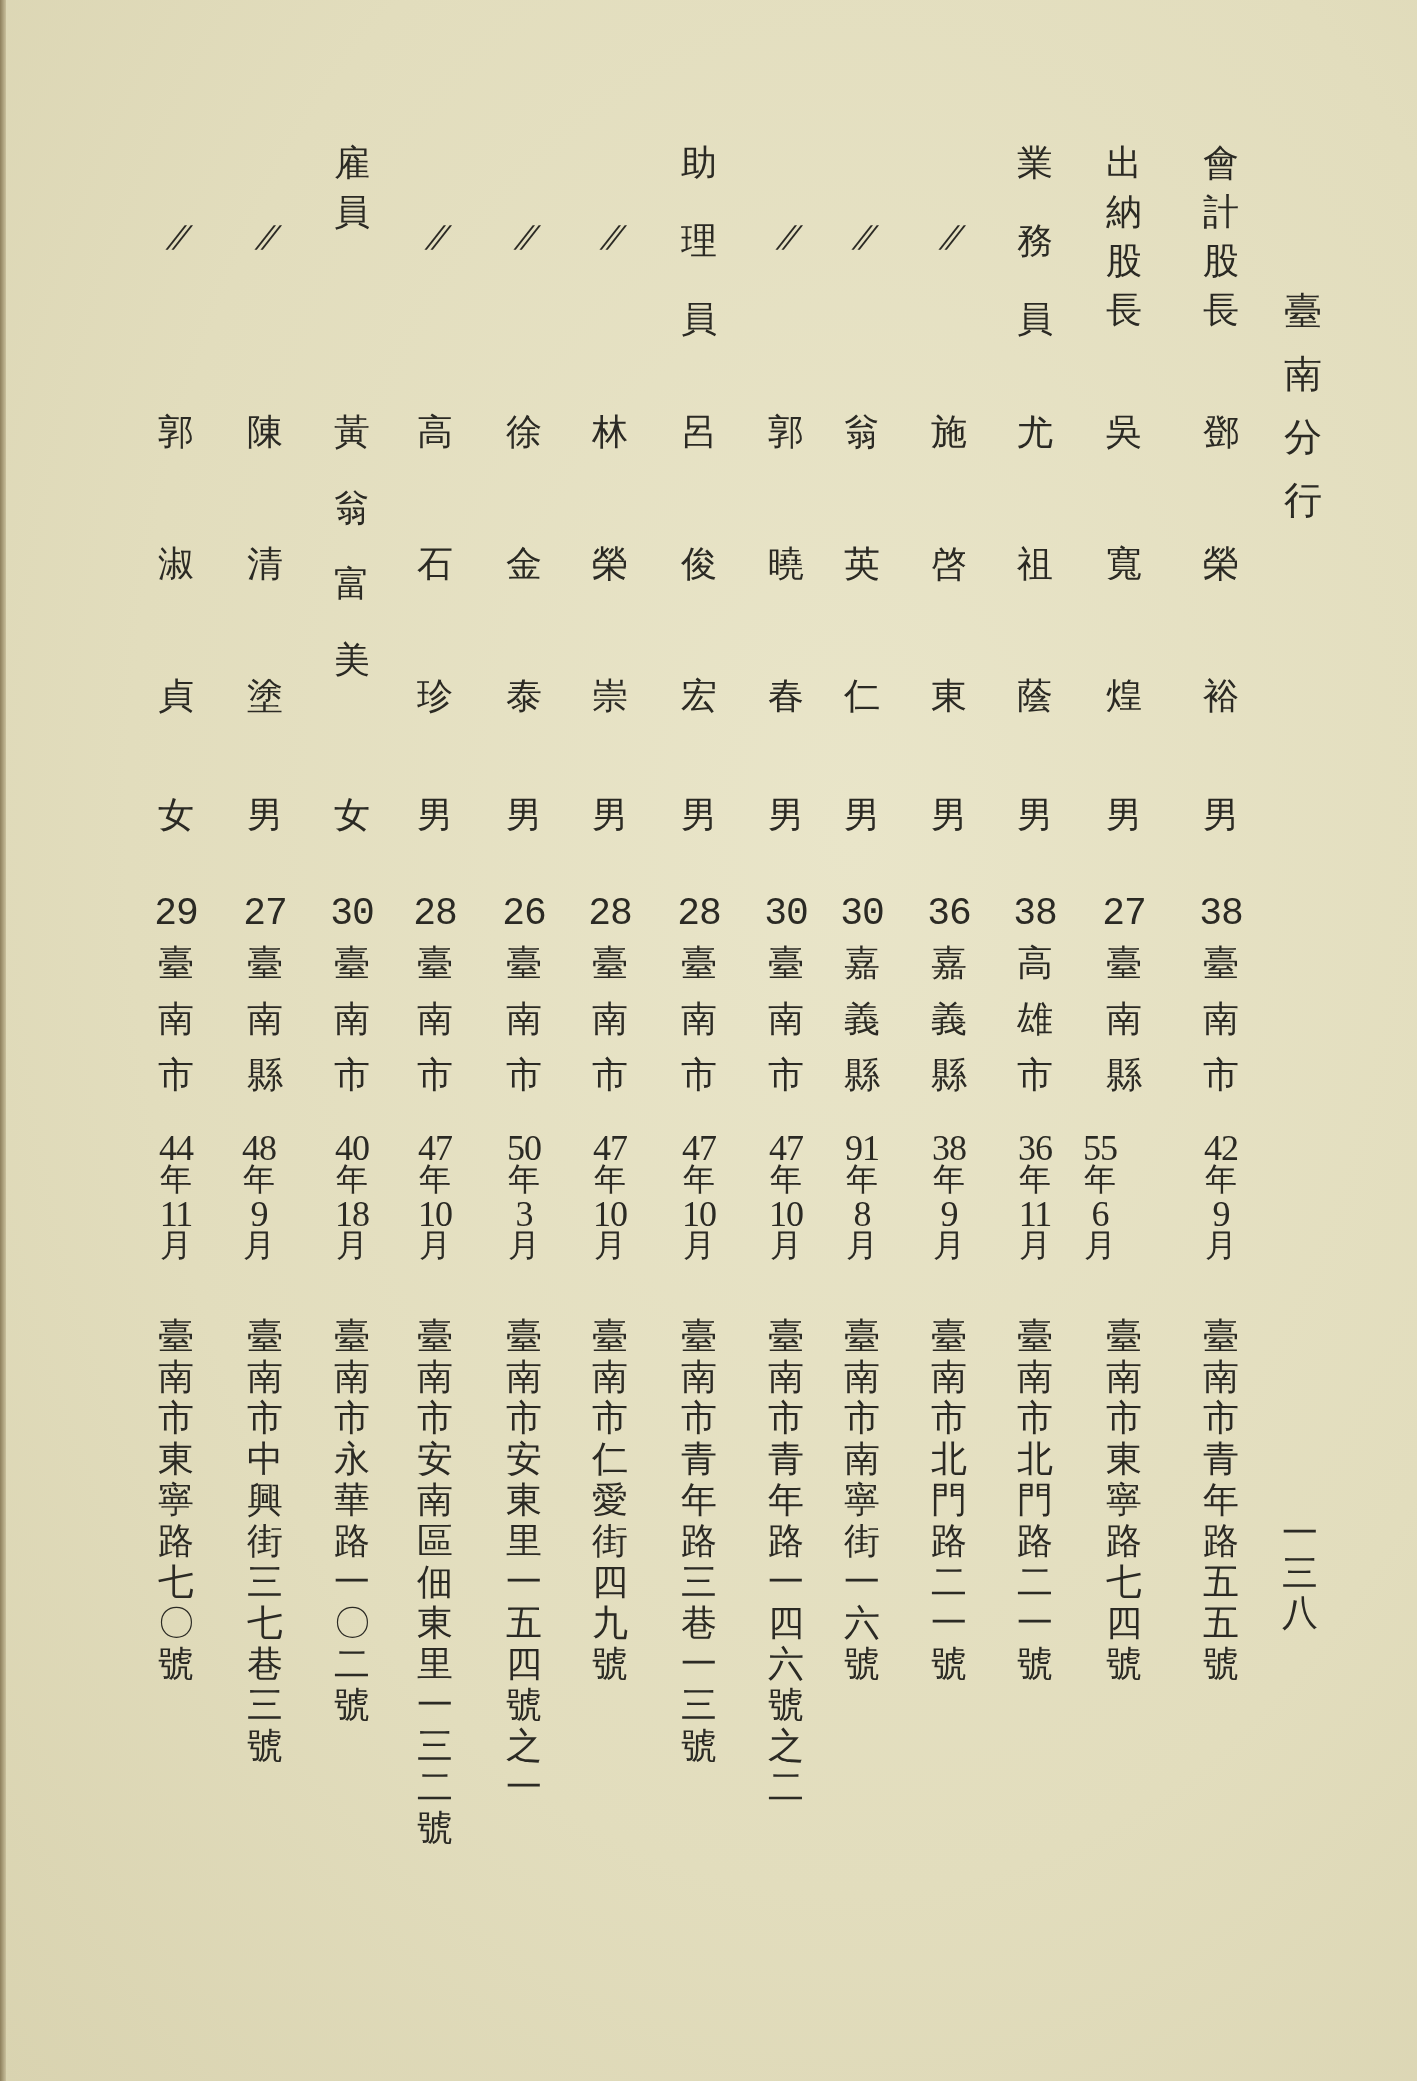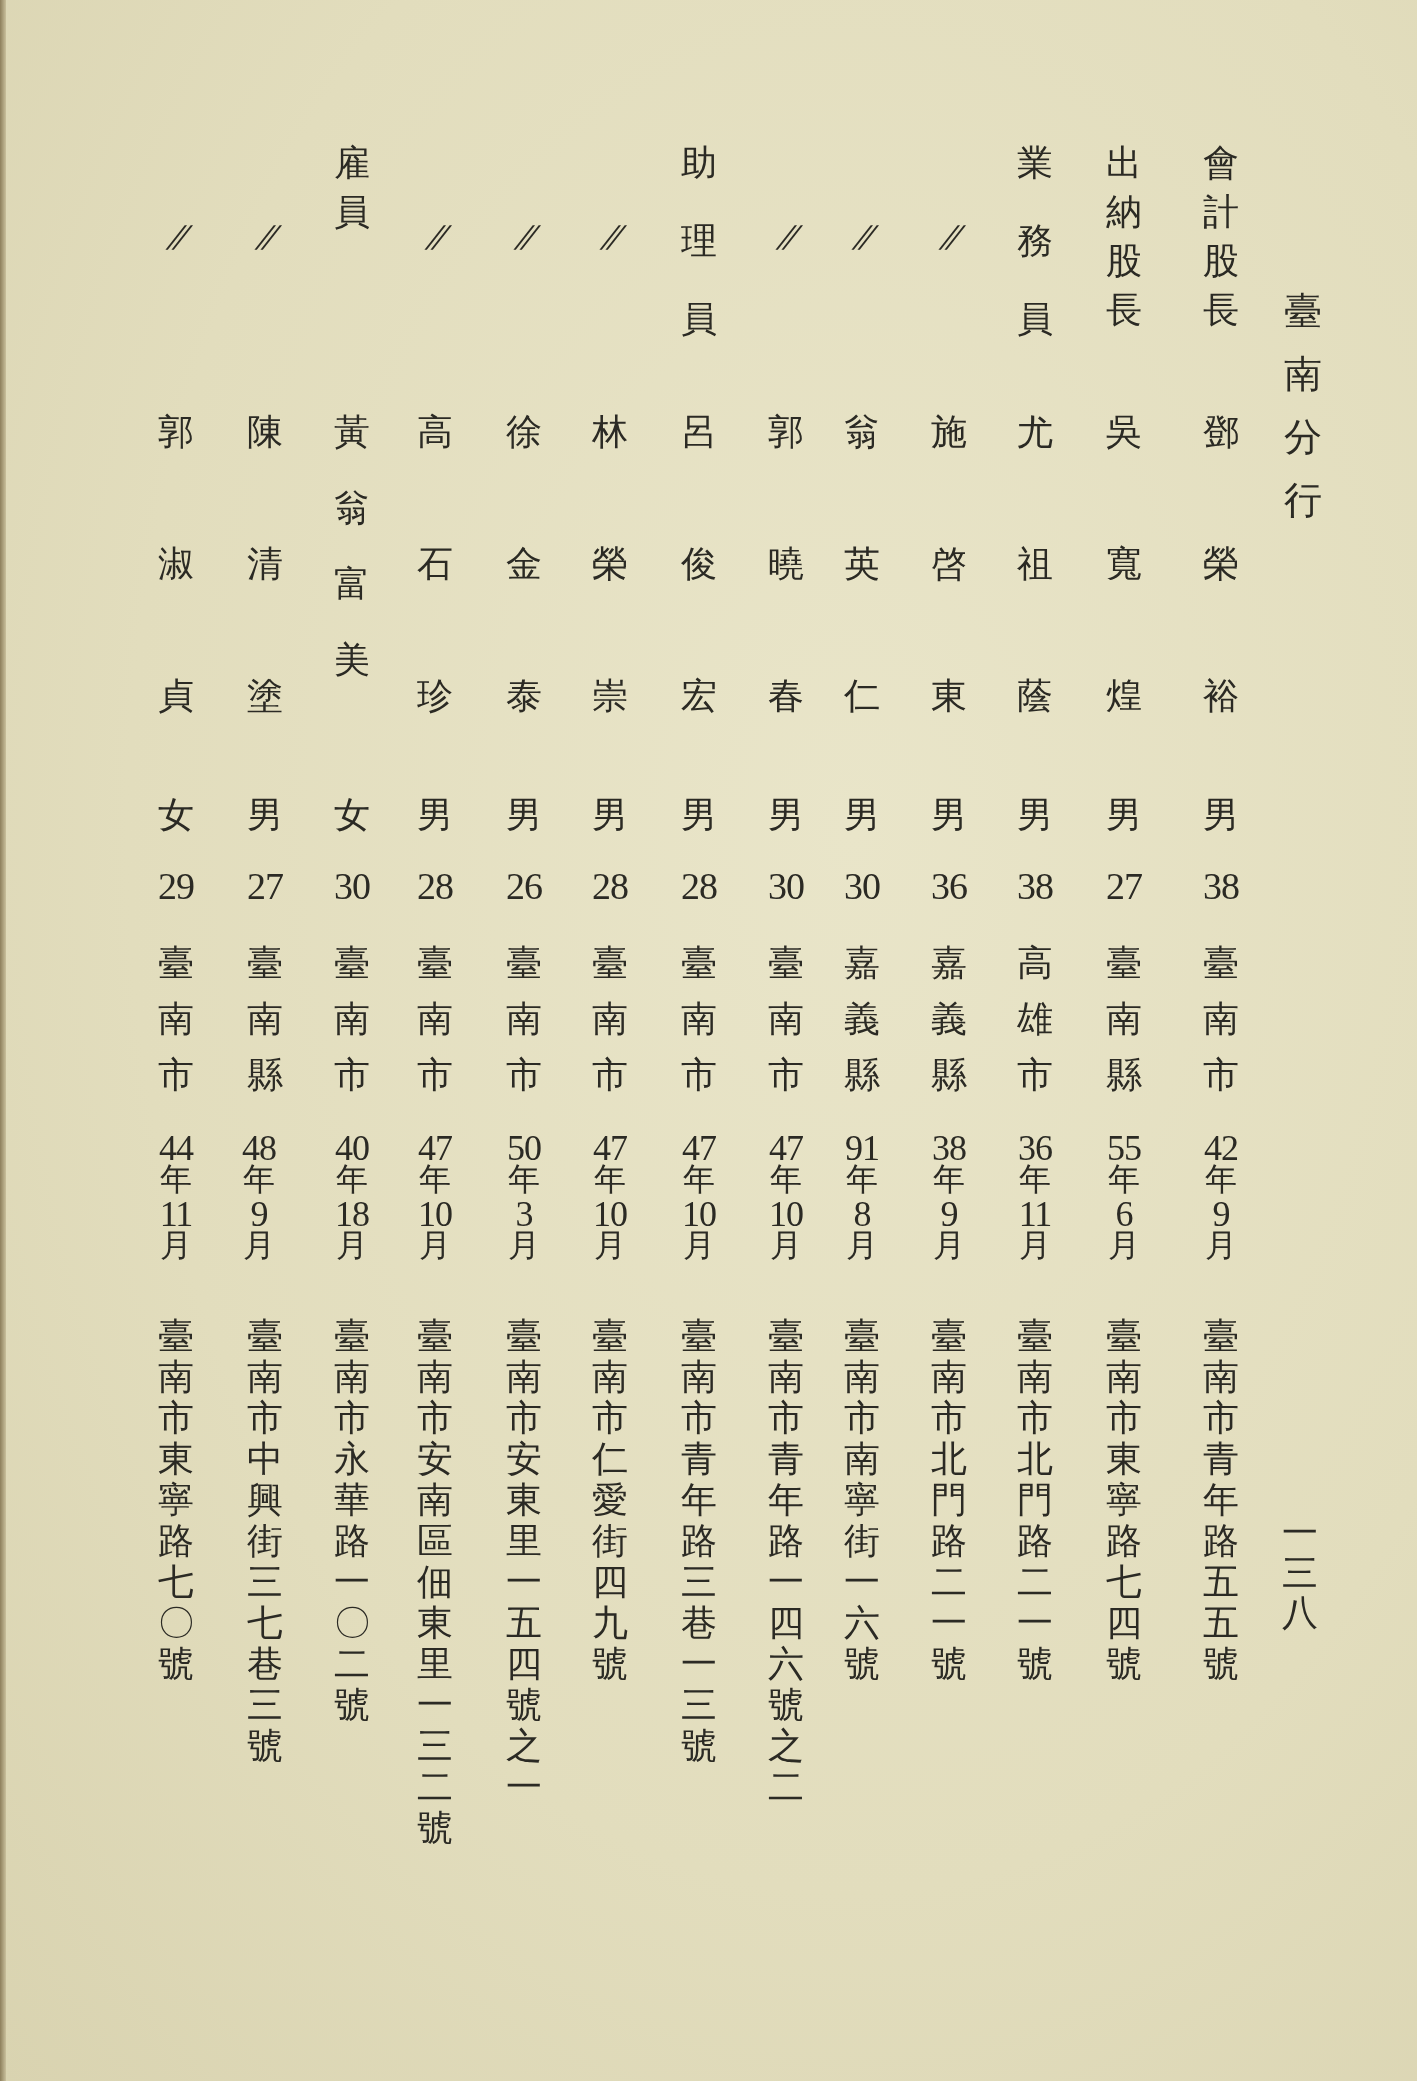--- a/index.html
+++ b/index.html
@@ -18,21 +18,21 @@
     position: absolute; display: flex; flex-direction: column; align-items: center;
     width: 60px; margin-left: -30px;
   }
   .ch { font-size: 36px; line-height: 1; height: 36px; display: block; }
   .title .ch { font-size: 38px; height: 38px; margin-bottom: 25px; }
   .jobchars .ch { margin-bottom: 13px; }
   .name .ch { margin-bottom: 96px; }
   .name.four .ch { margin-bottom: 40px; }
   .ditto { font-size: 30px; transform: skewX(-25deg); letter-spacing: -4px; }
   .sex { font-size: 36px; }
-  .age { font-family: Liberation Serif, serif; font-size: 38px; letter-spacing: -1px; }
+  .age { font-family: Liberation Mono, monospace; font-size: 38px; letter-spacing: -1px; margin-top: 28px; }
   .origin .ch { margin-bottom: 20px; }
   .date .ch { font-size: 32px; height: 33px; }
   .date .num { font-family: "Liberation Serif", "DejaVu Serif", serif; font-size: 36px; letter-spacing: -1px; }
   .addr .ch { font-size: 36px; height: 41px; }
   .pagenum .ch { font-size: 36px; height: 40px; }
 </style>
 </head>
 <body>
 
 <div class="spine"></div>
@@ -108,21 +108,21 @@
         <span class="ch sex">男</span>
       </div>
       <div class="col" style="left: 1124px; top: 867px;">
         <span class="ch age">27</span>
       </div>
       <div class="col origin" style="left: 1124px; top: 945px;">
         <span class="ch">臺</span>
         <span class="ch">南</span>
         <span class="ch">縣</span>
       </div>
-      <div class="col date" style="left: 1124px; top: 1130px;">
+      <div class="col date" style="left: 1100px; top: 1130px;">
         <span class="ch num">55</span>
         <span class="ch">年</span>
         <span class="ch num">6</span>
         <span class="ch">月</span>
       </div>
       <div class="col addr" style="left: 1124px; top: 1318px;">
         <span class="ch">臺</span>
         <span class="ch">南</span>
         <span class="ch">市</span>
         <span class="ch">東</span>

